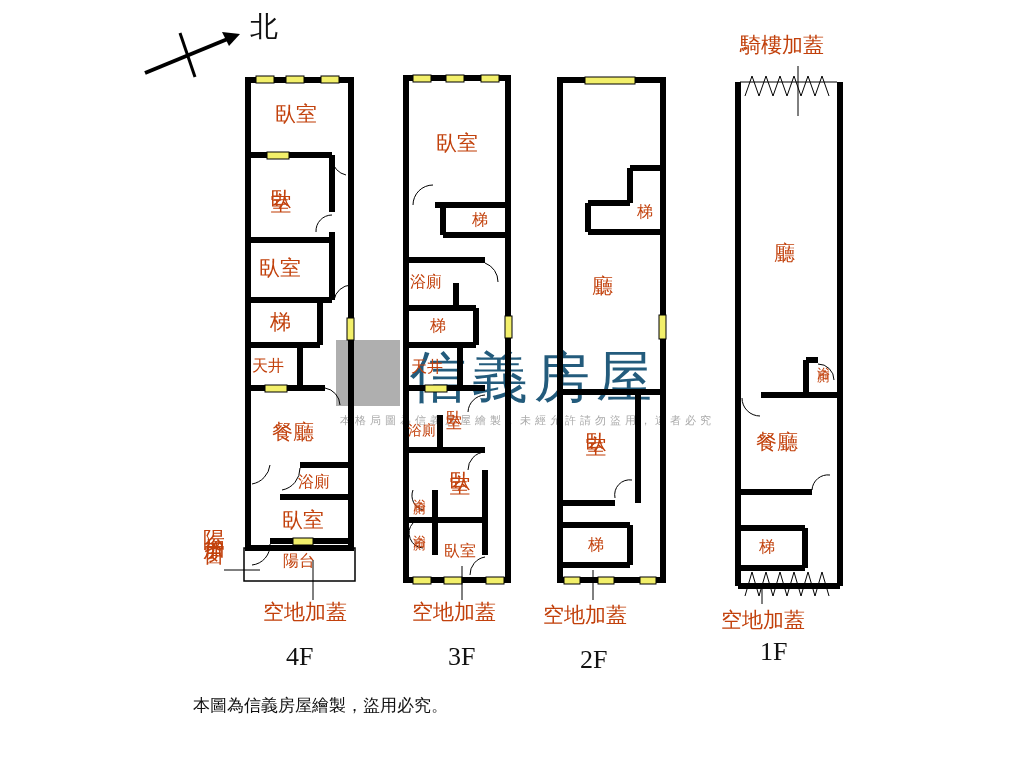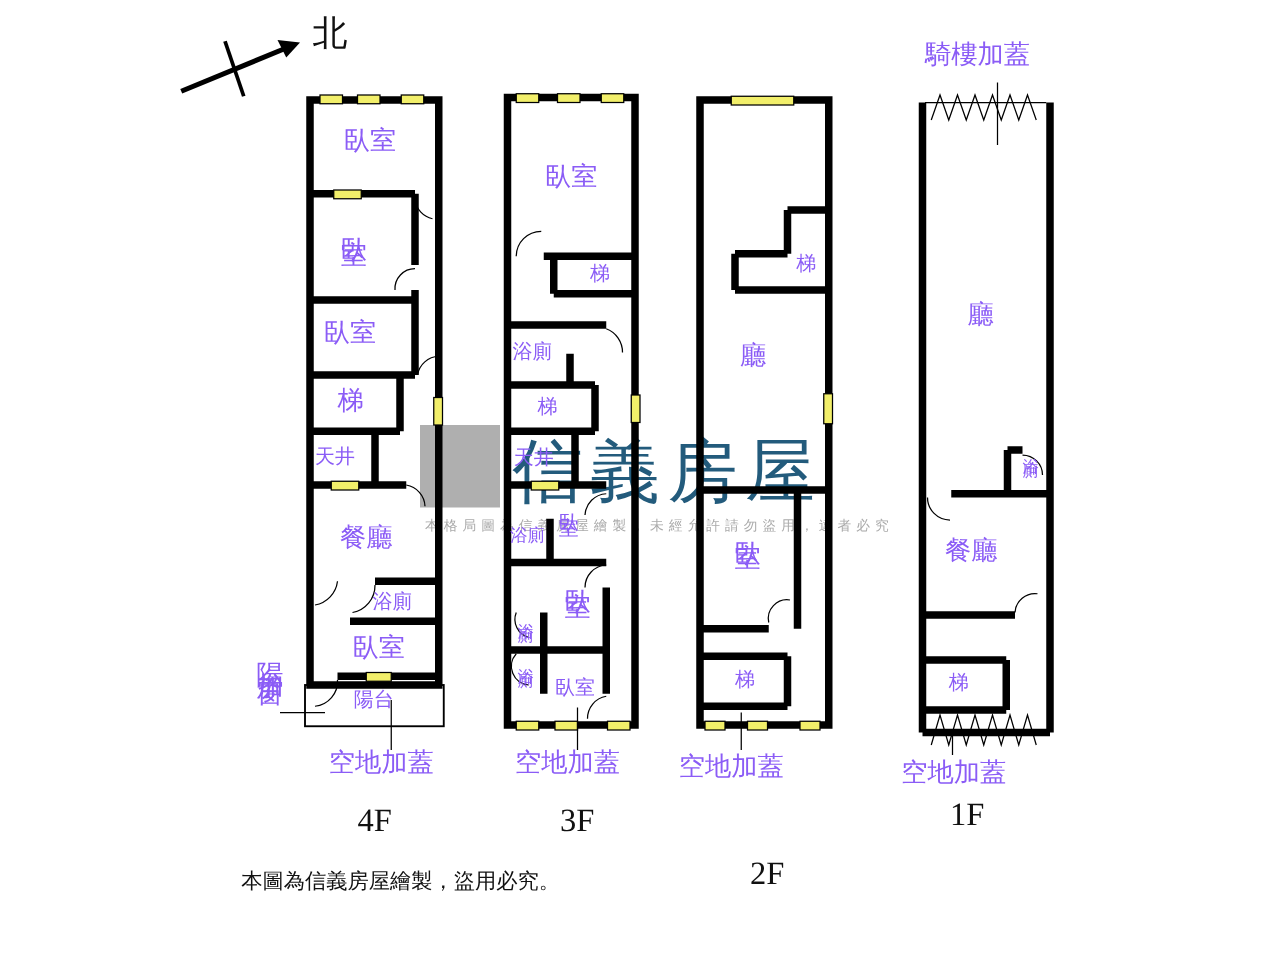--- a/index.html
+++ b/index.html
@@ -1,18 +1,18 @@
 <!DOCTYPE html>
 <html><head>
 <meta charset="utf-8">
 <style>
   html,body{margin:0;padding:0;background:#fff;}
   body{width:1024px;height:768px;position:relative;overflow:hidden;font-family:"DejaVu Serif","Liberation Serif",serif;color:#111;}
   svg{position:absolute;left:0;top:0;}
-  .lbl{position:absolute;font-size:21px;line-height:1;white-space:nowrap;color:#8b5cf6;font-family:Liberation Mono, monospace;}
+  .lbl{position:absolute;font-size:21px;line-height:1;white-space:nowrap;color:#c2410c;}
   .lbl.sm{font-size:16px;}
   .lbl.v{writing-mode:vertical-rl;letter-spacing:2px;}
   .floor{position:absolute;font-size:26px;font-family:"Liberation Serif",serif;}
   .note{position:absolute;left:193px;top:693px;font-size:17px;line-height:24px;width:720px;color:#111;}
   .wm{position:absolute;left:336px;top:340px;font-size:56px;color:#0c4a6e;font-family:"DejaVu Sans",sans-serif;opacity:.9;letter-spacing:6px;}
   .wm-logo{position:absolute;left:336px;top:340px;width:64px;height:66px;background:#a6a6a6;opacity:.9;}
   .wm-sub{position:absolute;left:340px;top:413px;font-size:11px;color:#aaa;letter-spacing:4px;font-family:"DejaVu Sans",sans-serif;}
   .compass-n{position:absolute;left:250px;top:8px;font-size:28px;}
 </style>
 </head>
@@ -181,21 +181,21 @@
 <div class="lbl v sm" style="left:413px;top:524px;font-size:13px;">浴廁</div>
 <div class="lbl sm" style="left:444px;top:543px;">臥室</div>
 <div class="lbl" style="left:412px;top:602px;">空地加蓋</div>
 <div class="floor" style="left:448px;top:642px;">3F</div>
 
 <div class="lbl sm" style="left:637px;top:204px;">梯</div>
 <div class="lbl" style="left:592px;top:276px;">廳</div>
 <div class="lbl v" style="left:585px;top:416px;">臥室</div>
 <div class="lbl sm" style="left:588px;top:537px;">梯</div>
 <div class="lbl" style="left:543px;top:605px;">空地加蓋</div>
-<div class="floor" style="left:600px;top:645px;margin-top:39px;">2F</div>
+<div class="floor" style="left:580px;top:645px;">2F</div>
 
 <div class="lbl" style="left:740px;top:35px;">騎樓加蓋</div>
 <div class="lbl" style="left:774px;top:243px;">廳</div>
 <div class="lbl v sm" style="left:817px;top:356px;font-size:13px;">浴廁</div>
 <div class="lbl" style="left:756px;top:432px;">餐廳</div>
 <div class="lbl sm" style="left:759px;top:539px;">梯</div>
 <div class="lbl" style="left:721px;top:610px;">空地加蓋</div>
 <div class="floor" style="left:760px;top:637px;">1F</div>
 
 <div class="note">

